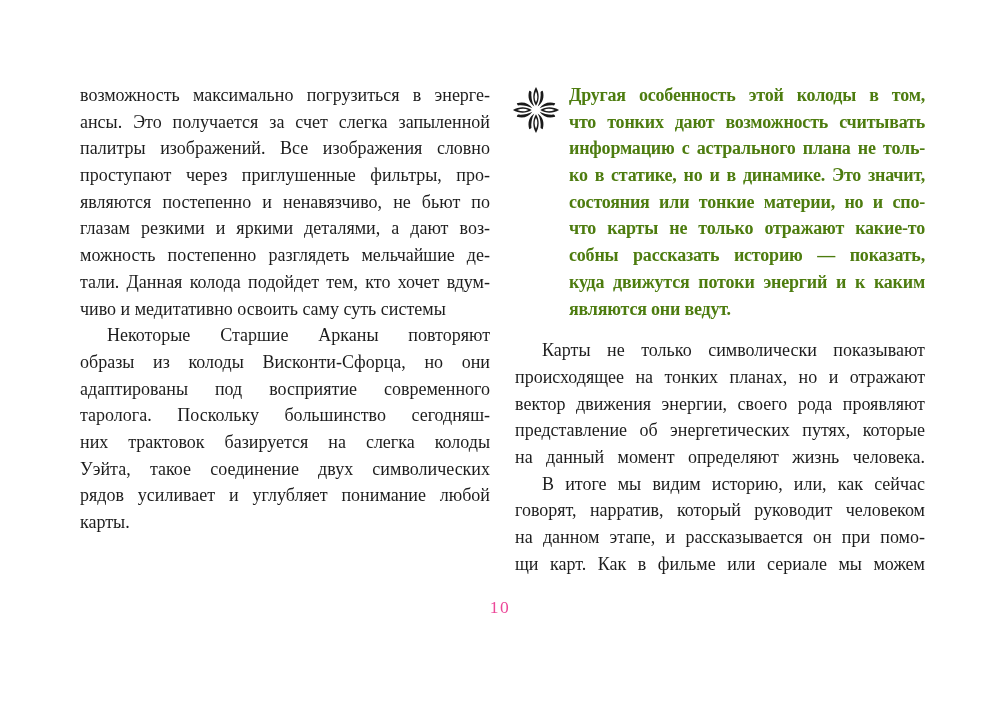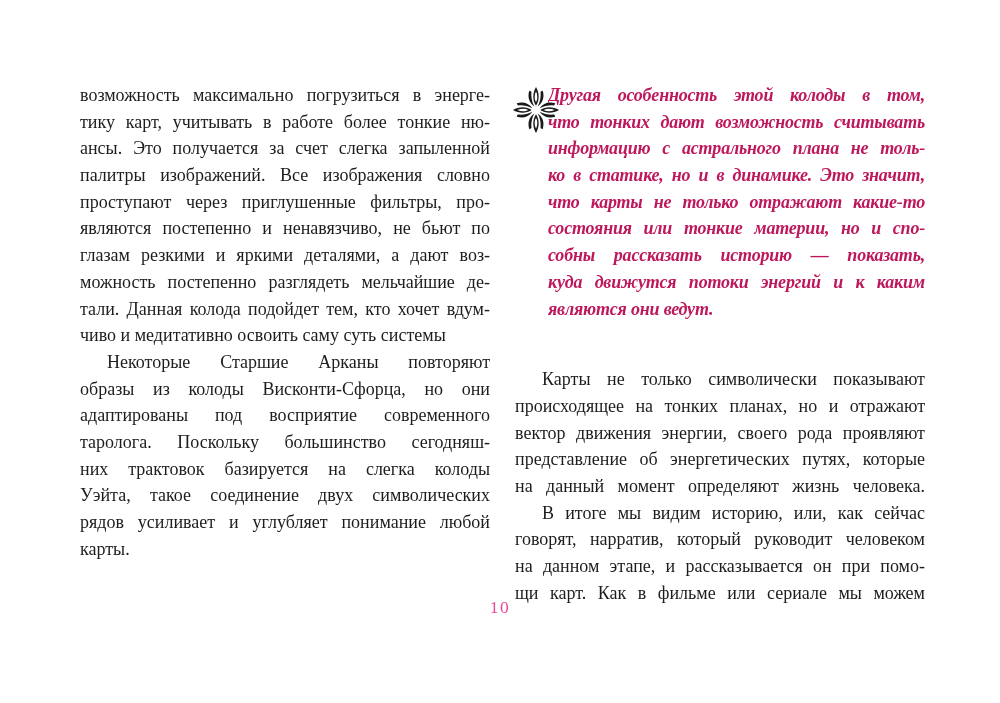--- a/index.html
+++ b/index.html
@@ -23,55 +23,54 @@
     text-align-last: justify;
     white-space: normal;
     overflow: hidden;
     max-height: 26.7px;
   }
   .para .line:last-child { text-align-last: left; }
   .para.justify-last .line:last-child { text-align-last: justify; }
   .para.indent .line:first-child { text-indent: 27px; }
 
   .lead-block { position: relative; }
-  .lead-para { margin-left: 33px; font-weight: bold; color: #be185d; font-style: italic; }
+  .lead-para { margin-left: 54px; font-weight: bold; color: #4d7c0f; }
   .lead-para .line { letter-spacing: -0.2px; }
 
   .ornament {
     position: absolute;
     left: -3px;
     top: 4px;
     width: 48px;
     height: 48px;
     display: block;
   }
   .ornament svg { width: 100%; height: 100%; display: block; }
 
-  .spaced { margin-top: 44px; }
+  .spaced { margin-top: 15px; }
 
   .page-number {
     position: absolute;
     top: 597px;
     left: 0;
     width: 100%;
     text-align: center;
     font-size: 17.5px;
     letter-spacing: 1.5px;
     color: #ec4899;
   }
 </style>
 </head>
 <body>
 
 <div class="page">
 
   <div class="column column-left">
     <div class="para">
         <div class="line">возможность максимально погрузиться в энерге-</div>
-        <div class="line">тику карт, учитывать в работе более тонкие ню-</div>
         <div class="line">ансы. Это получается за счет слегка запыленной</div>
         <div class="line">палитры изображений. Все изображения словно</div>
         <div class="line">проступают через приглушенные фильтры, про-</div>
         <div class="line">являются постепенно и ненавязчиво, не бьют по</div>
         <div class="line">глазам резкими и яркими деталями, а дают воз-</div>
         <div class="line">можность постепенно разглядеть мельчайшие де-</div>
         <div class="line">тали. Данная колода подойдет тем, кто хочет вдум-</div>
         <div class="line">чиво и медитативно освоить саму суть системы</div>
       </div>
     <div class="para indent">
@@ -101,22 +100,22 @@
           <use href="#fl-arm" transform="rotate(90 50 50)"></use>
           <use href="#fl-arm" transform="rotate(180 50 50)"></use>
           <use href="#fl-arm" transform="rotate(270 50 50)"></use>
         </svg>
       </span>
       <div class="para lead-para">
           <div class="line">Другая особенность этой колоды в том,</div>
           <div class="line">что тонких дают возможность считывать</div>
           <div class="line">информацию с астрального плана не толь-</div>
           <div class="line">ко в статике, но и в динамике. Это значит,</div>
+          <div class="line">состояния или тонкие материи, но и спо-</div>
           <div class="line">что карты не только отражают какие-то</div>
-          <div class="line">состояния или тонкие материи, но и спо-</div>
           <div class="line">собны рассказать историю — показать,</div>
           <div class="line">куда движутся потоки энергий и к каким</div>
           <div class="line">являются они ведут.</div>
         </div>
     </div>
 
     <div class="para indent spaced justify-last">
         <div class="line">Карты не только символически показывают</div>
         <div class="line">происходящее на тонких планах, но и отражают</div>
         <div class="line">вектор движения энергии, своего рода проявляют</div>

